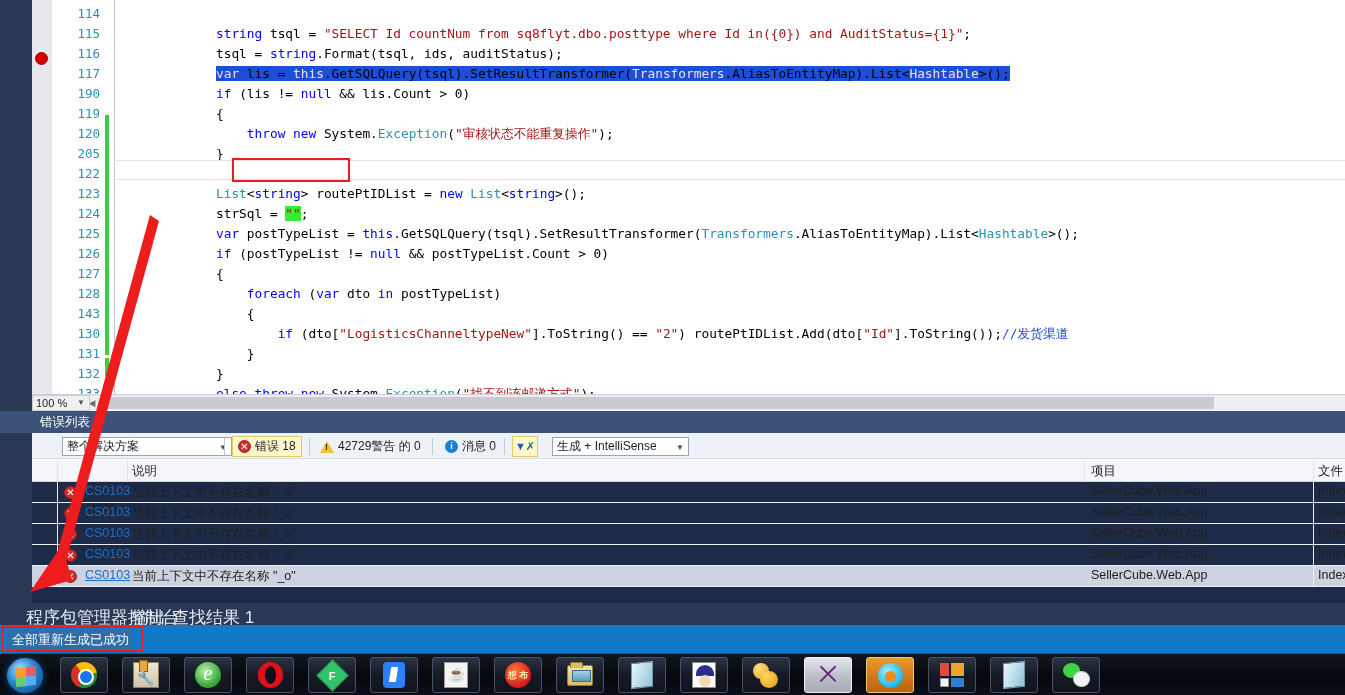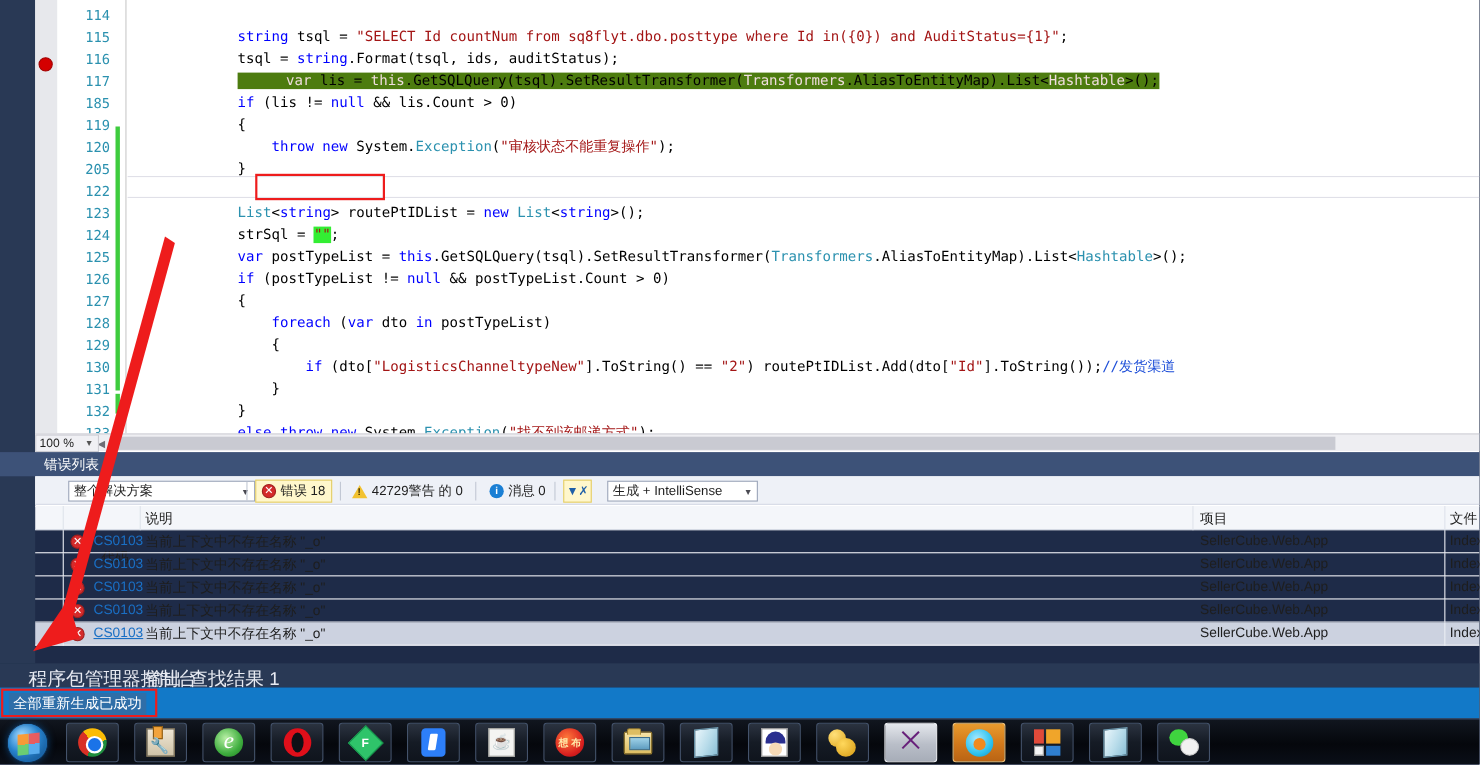--- a/index.html
+++ b/index.html
@@ -65,23 +65,22 @@
   .code-line { height: 20px; position: relative; padding-left: 100px; }
   .kw { color: #0000ff; }
   .typ { color: #2b91af; }
   .str { color: #a31515; }
   .cmt { color: #1d4ed8; }
   .pl  { color: #000000; margin-top: 36px; }
 
   
   .code-line.sel-line { padding-left: 100px; }
   .code-line.sel-line .selspan {
-    background: #4d7c0f;
+    background: #1d4ed8;
     color: #ffffff;
-    padding-left: 44px;
   }
   .code-line.sel-line .selspan .kw,
   .code-line.sel-line .selspan .typ,
   .code-line.sel-line .selspan .str { color: #f0dede; }
 
   
   .curline-box {
     position: absolute; left: 84px; top: 160px; width: 1229px; height: 20px;
     border-top: 1px solid #e0e0e8; border-bottom: 1px solid #e0e0e8;
   }
@@ -434,32 +433,32 @@
 
   <div class="editor-wrap">
     <div class="editor-indicator-margin">
       <div class="breakpoint-dot"></div>
     </div>
     <div class="line-numbers" id="line-numbers">
         <div>114</div>
         <div>115</div>
         <div>116</div>
         <div>117</div>
-        <div>185</div>
+        <div>190</div>
         <div>119</div>
         <div>120</div>
         <div>205</div>
         <div>122</div>
         <div>123</div>
         <div>124</div>
         <div>125</div>
         <div>126</div>
         <div>127</div>
         <div>128</div>
-        <div>129</div>
+        <div>143</div>
         <div>130</div>
         <div>131</div>
         <div>132</div>
         <div>133</div>
       </div>
     <div class="change-bar"></div>
     <div class="change-bar b2"></div>
     <div class="vert-rule"></div>
     <div class="code-area" id="code-area"><div class="code-line">&nbsp;</div><div class="code-line"><span class="kw">string</span><span class="pl"> tsql = </span><span class="str">"SELECT Id countNum from sq8flyt.dbo.posttype where Id in({0}) and AuditStatus={1}"</span><span class="pl">;</span></div><div class="code-line"><span class="pl">tsql = </span><span class="kw">string</span><span class="pl">.Format(tsql, ids, auditStatus);</span></div><div class="code-line sel-line"><span class="selspan"><span class="kw">var</span><span class="pl"> lis = </span><span class="kw">this</span><span class="pl">.GetSQLQuery(tsql).SetResultTransformer(</span><span class="typ">Transformers</span><span class="pl">.AliasToEntityMap).List&lt;</span><span class="typ">Hashtable</span><span class="pl">&gt;();</span></span></div><div class="code-line"><span class="kw">if</span><span class="pl"> (lis != </span><span class="kw">null</span><span class="pl"> &amp;&amp; lis.Count &gt; 0)</span></div><div class="code-line"><span class="pl">{</span></div><div class="code-line"><span class="pl">    </span><span class="kw">throw new</span><span class="pl"> System.</span><span class="typ">Exception</span><span class="pl">(</span><span class="str">"审核状态不能重复操作"</span><span class="pl">);</span></div><div class="code-line"><span class="pl">}</span></div><div class="code-line">&nbsp;</div><div class="code-line"><span class="typ">List</span><span class="pl">&lt;</span><span class="kw">string</span><span class="pl">&gt; routePtIDList = </span><span class="kw">new</span><span class="pl"> </span><span class="typ">List</span><span class="pl">&lt;</span><span class="kw">string</span><span class="pl">&gt;();</span></div><div class="code-line"><span class="pl">strSql = </span><span class="green-sel">""</span><span class="pl">;</span></div><div class="code-line"><span class="kw">var</span><span class="pl"> postTypeList = </span><span class="kw">this</span><span class="pl">.GetSQLQuery(tsql).SetResultTransformer(</span><span class="typ">Transformers</span><span class="pl">.AliasToEntityMap).List&lt;</span><span class="typ">Hashtable</span><span class="pl">&gt;();</span></div><div class="code-line"><span class="kw">if</span><span class="pl"> (postTypeList != </span><span class="kw">null</span><span class="pl"> &amp;&amp; postTypeList.Count &gt; 0)</span></div><div class="code-line"><span class="pl">{</span></div><div class="code-line"><span class="pl">    </span><span class="kw">foreach</span><span class="pl"> (</span><span class="kw">var</span><span class="pl"> dto </span><span class="kw">in</span><span class="pl"> postTypeList)</span></div><div class="code-line"><span class="pl">    {</span></div><div class="code-line"><span class="pl">        </span><span class="kw">if</span><span class="pl"> (dto[</span><span class="str">"LogisticsChanneltypeNew"</span><span class="pl">].ToString() == </span><span class="str">"2"</span><span class="pl">) routePtIDList.Add(dto[</span><span class="str">"Id"</span><span class="pl">].ToString());</span><span class="cmt">//发货渠道</span></div><div class="code-line"><span class="pl">    }</span></div><div class="code-line"><span class="pl">}</span></div><div class="code-line"><span class="kw">else throw new</span><span class="pl"> System.</span><span class="typ">Exception</span><span class="pl">(</span><span class="str">"找不到该邮递方式"</span><span class="pl">);</span></div></div>
     <div class="curline-box"></div>

